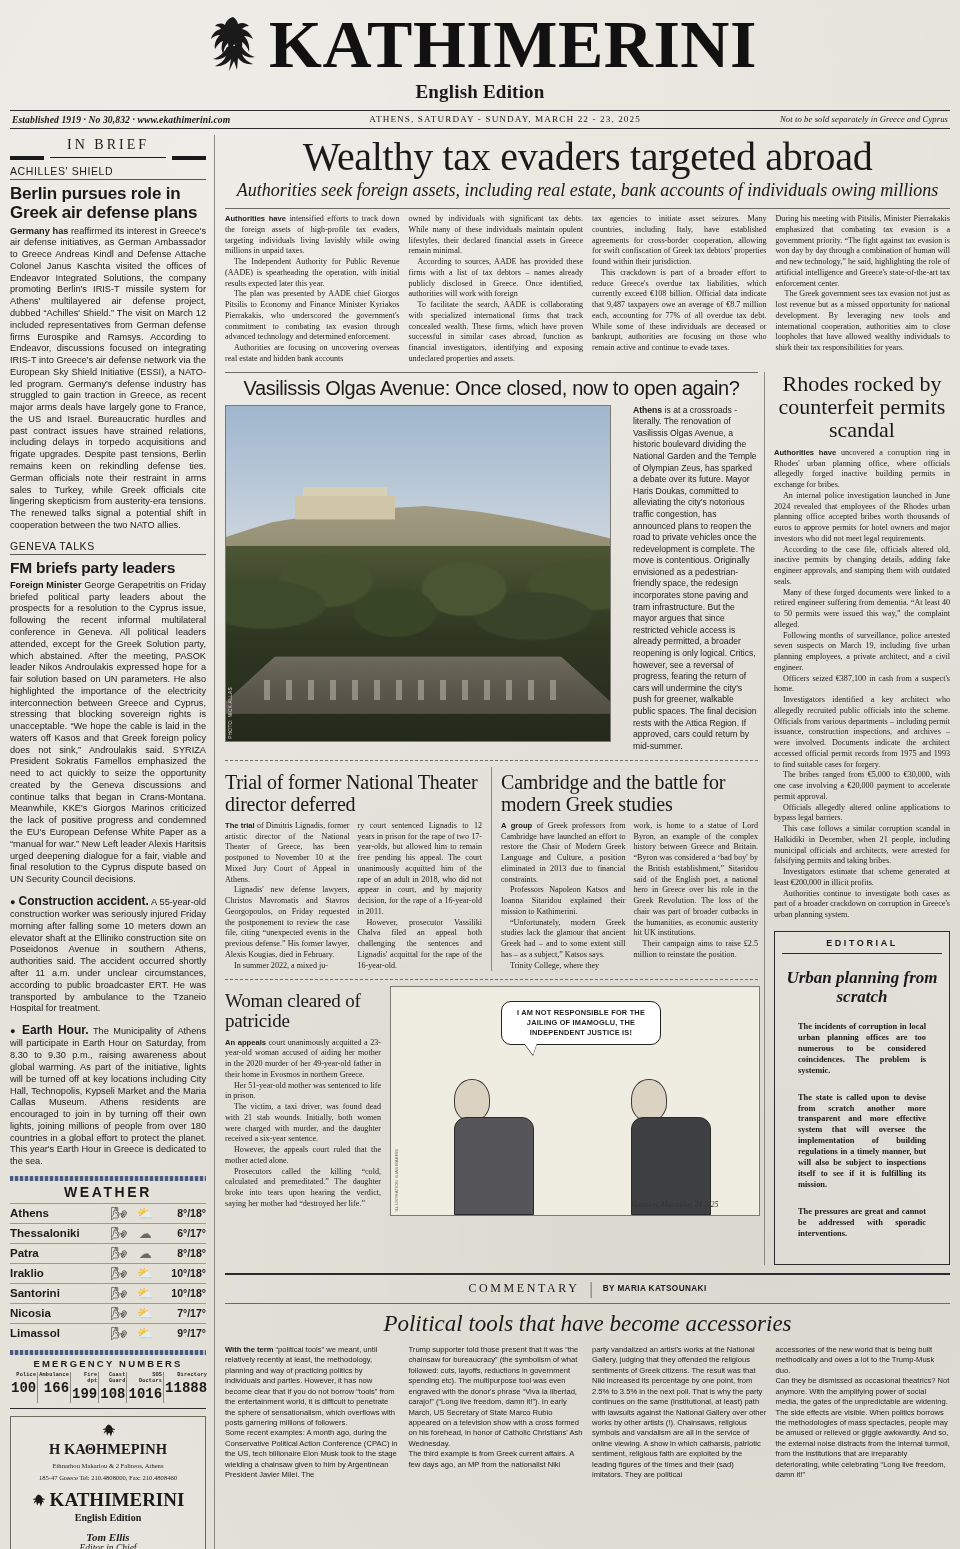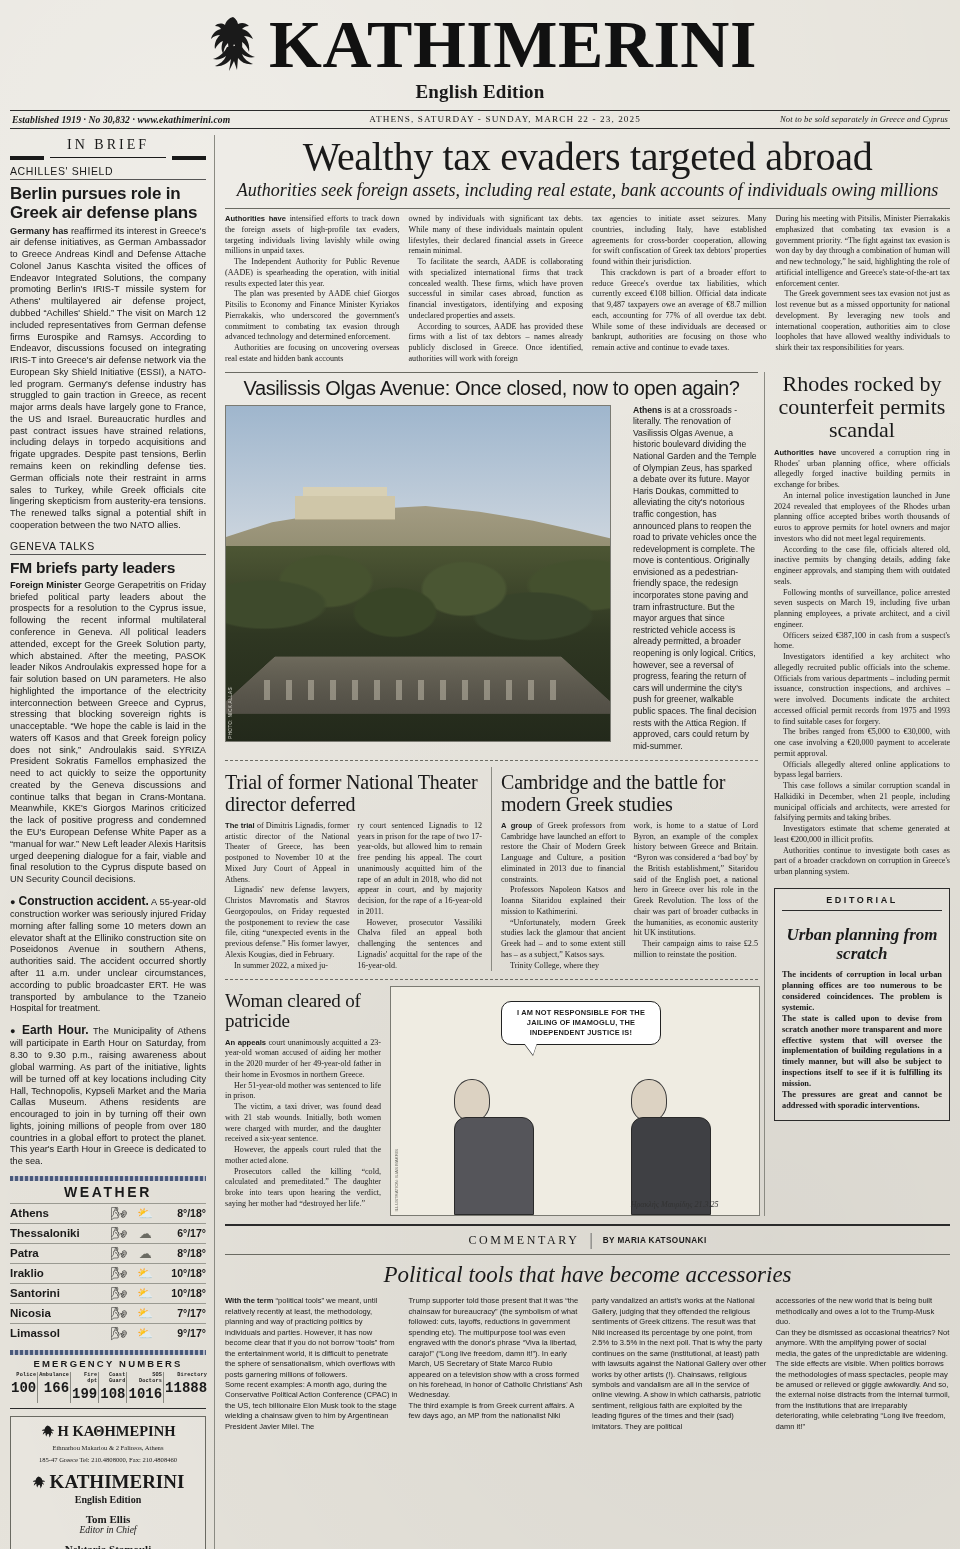--- a/index.html
+++ b/index.html
@@ -109,26 +109,26 @@
   .em-cell:first-child{border-left:0;}
   .em-cell .lbl{font-size:5.2px;font-weight:700;letter-spacing:.2px;display:block;margin-bottom:1px;}
   .em-cell .num{font-size:14px;font-weight:700;}
   .em-rule{border-top:1px solid #2b2b2b;margin-top:5px;}
 
   
   .imprint{
     border:1px solid #6a6a62;margin-top:7px;padding:6px 5px 7px 5px;text-align:center;
     background:rgba(255,255,255,.12);
   }
-  .imp-gr{display:flex;align-items:center;justify-content:center;gap:4px;font-weight:700;font-size:14.5px;}
+  .imp-gr{display:flex;align-items:center;justify-content:center;gap:4px;font-weight:700;font-size:14.5px;flex-direction:column;}
   .imp-bird{width:13px;height:14px;}
   .imp-addr{font-size:6.6px;margin-top:3px;line-height:1.4;}
   .imp-en{display:flex;align-items:center;justify-content:center;gap:5px;font-weight:700;font-size:19px;margin-top:7px;}
   .imp-en-sub{font-weight:700;font-size:10px;margin-top:1px;}
-  .imp-name{font-weight:700;font-size:11px;margin-top:8px;}
+  .imp-name{font-weight:700;font-size:11px;margin-top:8px;font-style:italic;}
   .imp-role{font-style:italic;font-size:9.5px;}
 
   
   .lead-head{
     font-size:40px;font-weight:400;text-align:center;line-height:1.02;margin:2px 0 3px 0;
     font-family:"Liberation Serif",serif;letter-spacing:-.3px;
   }
   .lead-deck{
     font-size:18px;font-style:italic;text-align:center;margin-bottom:7px;line-height:1.15;
   }
@@ -220,21 +220,21 @@
   }
 
   
   .edit-box{border:1px solid #2b2b2b;padding:6px 7px 8px 7px;background:rgba(255,255,255,.10);}
   .edit-label{
     text-align:center;font-family:"Liberation Sans",sans-serif;font-weight:700;font-size:9px;
     letter-spacing:2.6px;padding-bottom:5px;border-bottom:1.6px solid #2b2b2b;margin-bottom:6px;
   }
   .edit-head{text-align:center;font-style:italic;font-size:17px;line-height:1.12;margin-bottom:7px;}
   .edit-body{font-size:8.4px;line-height:1.3;text-align:justify;font-weight:700;}
-  .edit-body p{margin:0;}
+  .edit-body p{margin:16px;}
 
   
   .comm-rule-top{border-top:2.2px solid #2b2b2b;margin-top:8px;}
   .comm-bar{
     display:flex;align-items:center;justify-content:center;gap:10px;padding:5px 0 5px 0;
   }
   .comm-label{font-size:12px;letter-spacing:2.6px;font-family:"Liberation Serif",serif;}
   .comm-sep{color:#555;}
   .comm-by{font-family:"Liberation Sans",sans-serif;font-weight:700;font-size:8.2px;letter-spacing:.4px;}
   .comm-rule-mid{border-top:1px solid #6a6a62;}
@@ -389,22 +389,22 @@
         <div class="rule-thin"></div>
         <div class="cols4" style="margin-top:5px;">
           <div class="bodytext">
             <p class="first"><b>Authorities have</b> <span>intensified efforts to track down the foreign assets of high-profile tax evaders, targeting individuals living lavishly while owing millions in unpaid taxes.</span></p>
             <p>The Independent Authority for Public Revenue (AADE) is spearheading the operation, with initial results expected later this year.</p>
             <p>The plan was presented by AADE chief Giorgos Pitsilis to Economy and Finance Minister Kyriakos Pierrakakis, who underscored the government's commitment to combating tax evasion through advanced technology and determined enforcement.</p>
             <p>Authorities are focusing on uncovering overseas real estate and hidden bank accounts</p>
           </div>
           <div class="bodytext">
             <p class="first">owned by individuals with significant tax debts. While many of these individuals maintain opulent lifestyles, their declared financial assets in Greece remain minimal.</p>
+            <p>According to sources, AADE has provided these firms with a list of tax debtors – names already publicly disclosed in Greece. Once identified, authorities will work with foreign</p>
             <p>To facilitate the search, AADE is collaborating with specialized international firms that track concealed wealth. These firms, which have proven successful in similar cases abroad, function as financial investigators, identifying and exposing undeclared properties and assets.</p>
-            <p>According to sources, AADE has provided these firms with a list of tax debtors – names already publicly disclosed in Greece. Once identified, authorities will work with foreign</p>
           </div>
           <div class="bodytext">
             <p class="first">tax agencies to initiate asset seizures. Many countries, including Italy, have established agreements for cross-border cooperation, allowing for swift confiscation of Greek tax debtors' properties found within their jurisdiction.</p>
             <p>This crackdown is part of a broader effort to reduce Greece's overdue tax liabilities, which currently exceed €108 billion. Official data indicate that 9,487 taxpayers owe an average of €8.7 million each, accounting for 77% of all overdue tax debt. While some of these individuals are deceased or bankrupt, authorities are focusing on those who remain active and continue to evade taxes.</p>
           </div>
           <div class="bodytext">
             <p class="first">During his meeting with Pitsilis, Minister Pierrakakis emphasized that combating tax evasion is a government priority. “The fight against tax evasion is won day by day through a combination of human will and new technology,” he said, highlighting the role of artificial intelligence and Greece's state-of-the-art tax enforcement center.</p>
             <p>The Greek government sees tax evasion not just as lost revenue but as a missed opportunity for national development. By leveraging new tools and international cooperation, authorities aim to close loopholes that have allowed wealthy individuals to shirk their tax responsibilities for years.</p>
           </div>
         </div>
@@ -495,20 +495,21 @@
           </div>
         </div>
 
         <div class="feature-right">
           <div>
             <h2 class="rhodes-head">Rhodes rocked by counterfeit permits scandal</h2>
             <div class="bodytext">
               <p class="first"><b>Authorities have</b> <span>uncovered a corruption ring in Rhodes' urban planning office, where officials allegedly forged inactive building permits in exchange for bribes.</span></p>
               <p>An internal police investigation launched in June 2024 revealed that employees of the Rhodes urban planning office accepted bribes worth thousands of euros to approve permits for hotel owners and major investors who did not meet legal requirements.</p>
               <p>According to the case file, officials altered old, inactive permits by changing details, adding fake engineer approvals, and stamping them with outdated seals.</p>
+              <p>Many of these forged documents were linked to a retired engineer suffering from dementia. “At least 40 to 50 permits were issued this way,” the complaint alleged.</p>
               <p>Following months of surveillance, police arrested seven suspects on March 19, including five urban planning employees, a private architect, and a civil engineer.</p>
               <p>Officers seized €387,100 in cash from a suspect's home.</p>
               <p>Investigators identified a key architect who allegedly recruited public officials into the scheme. Officials from various departments – including permit issuance, construction inspections, and archives – were involved. Documents indicate the architect accessed official permit records from 1975 and 1993 to find suitable cases for forgery.</p>
               <p>The bribes ranged from €5,000 to €30,000, with one case involving a €20,000 payment to accelerate permit approval.</p>
               <p>Officials allegedly altered online applications to bypass legal barriers.</p>
               <p>This case follows a similar corruption scandal in Halkidiki in December, when 21 people, including municipal officials and architects, were arrested for falsifying permits and taking bribes.</p>
               <p>Investigators estimate that scheme generated at least €200,000 in illicit profits.</p>
               <p>Authorities continue to investigate both cases as part of a broader crackdown on corruption in Greece's urban planning system.</p>
             </div>
           </div>

